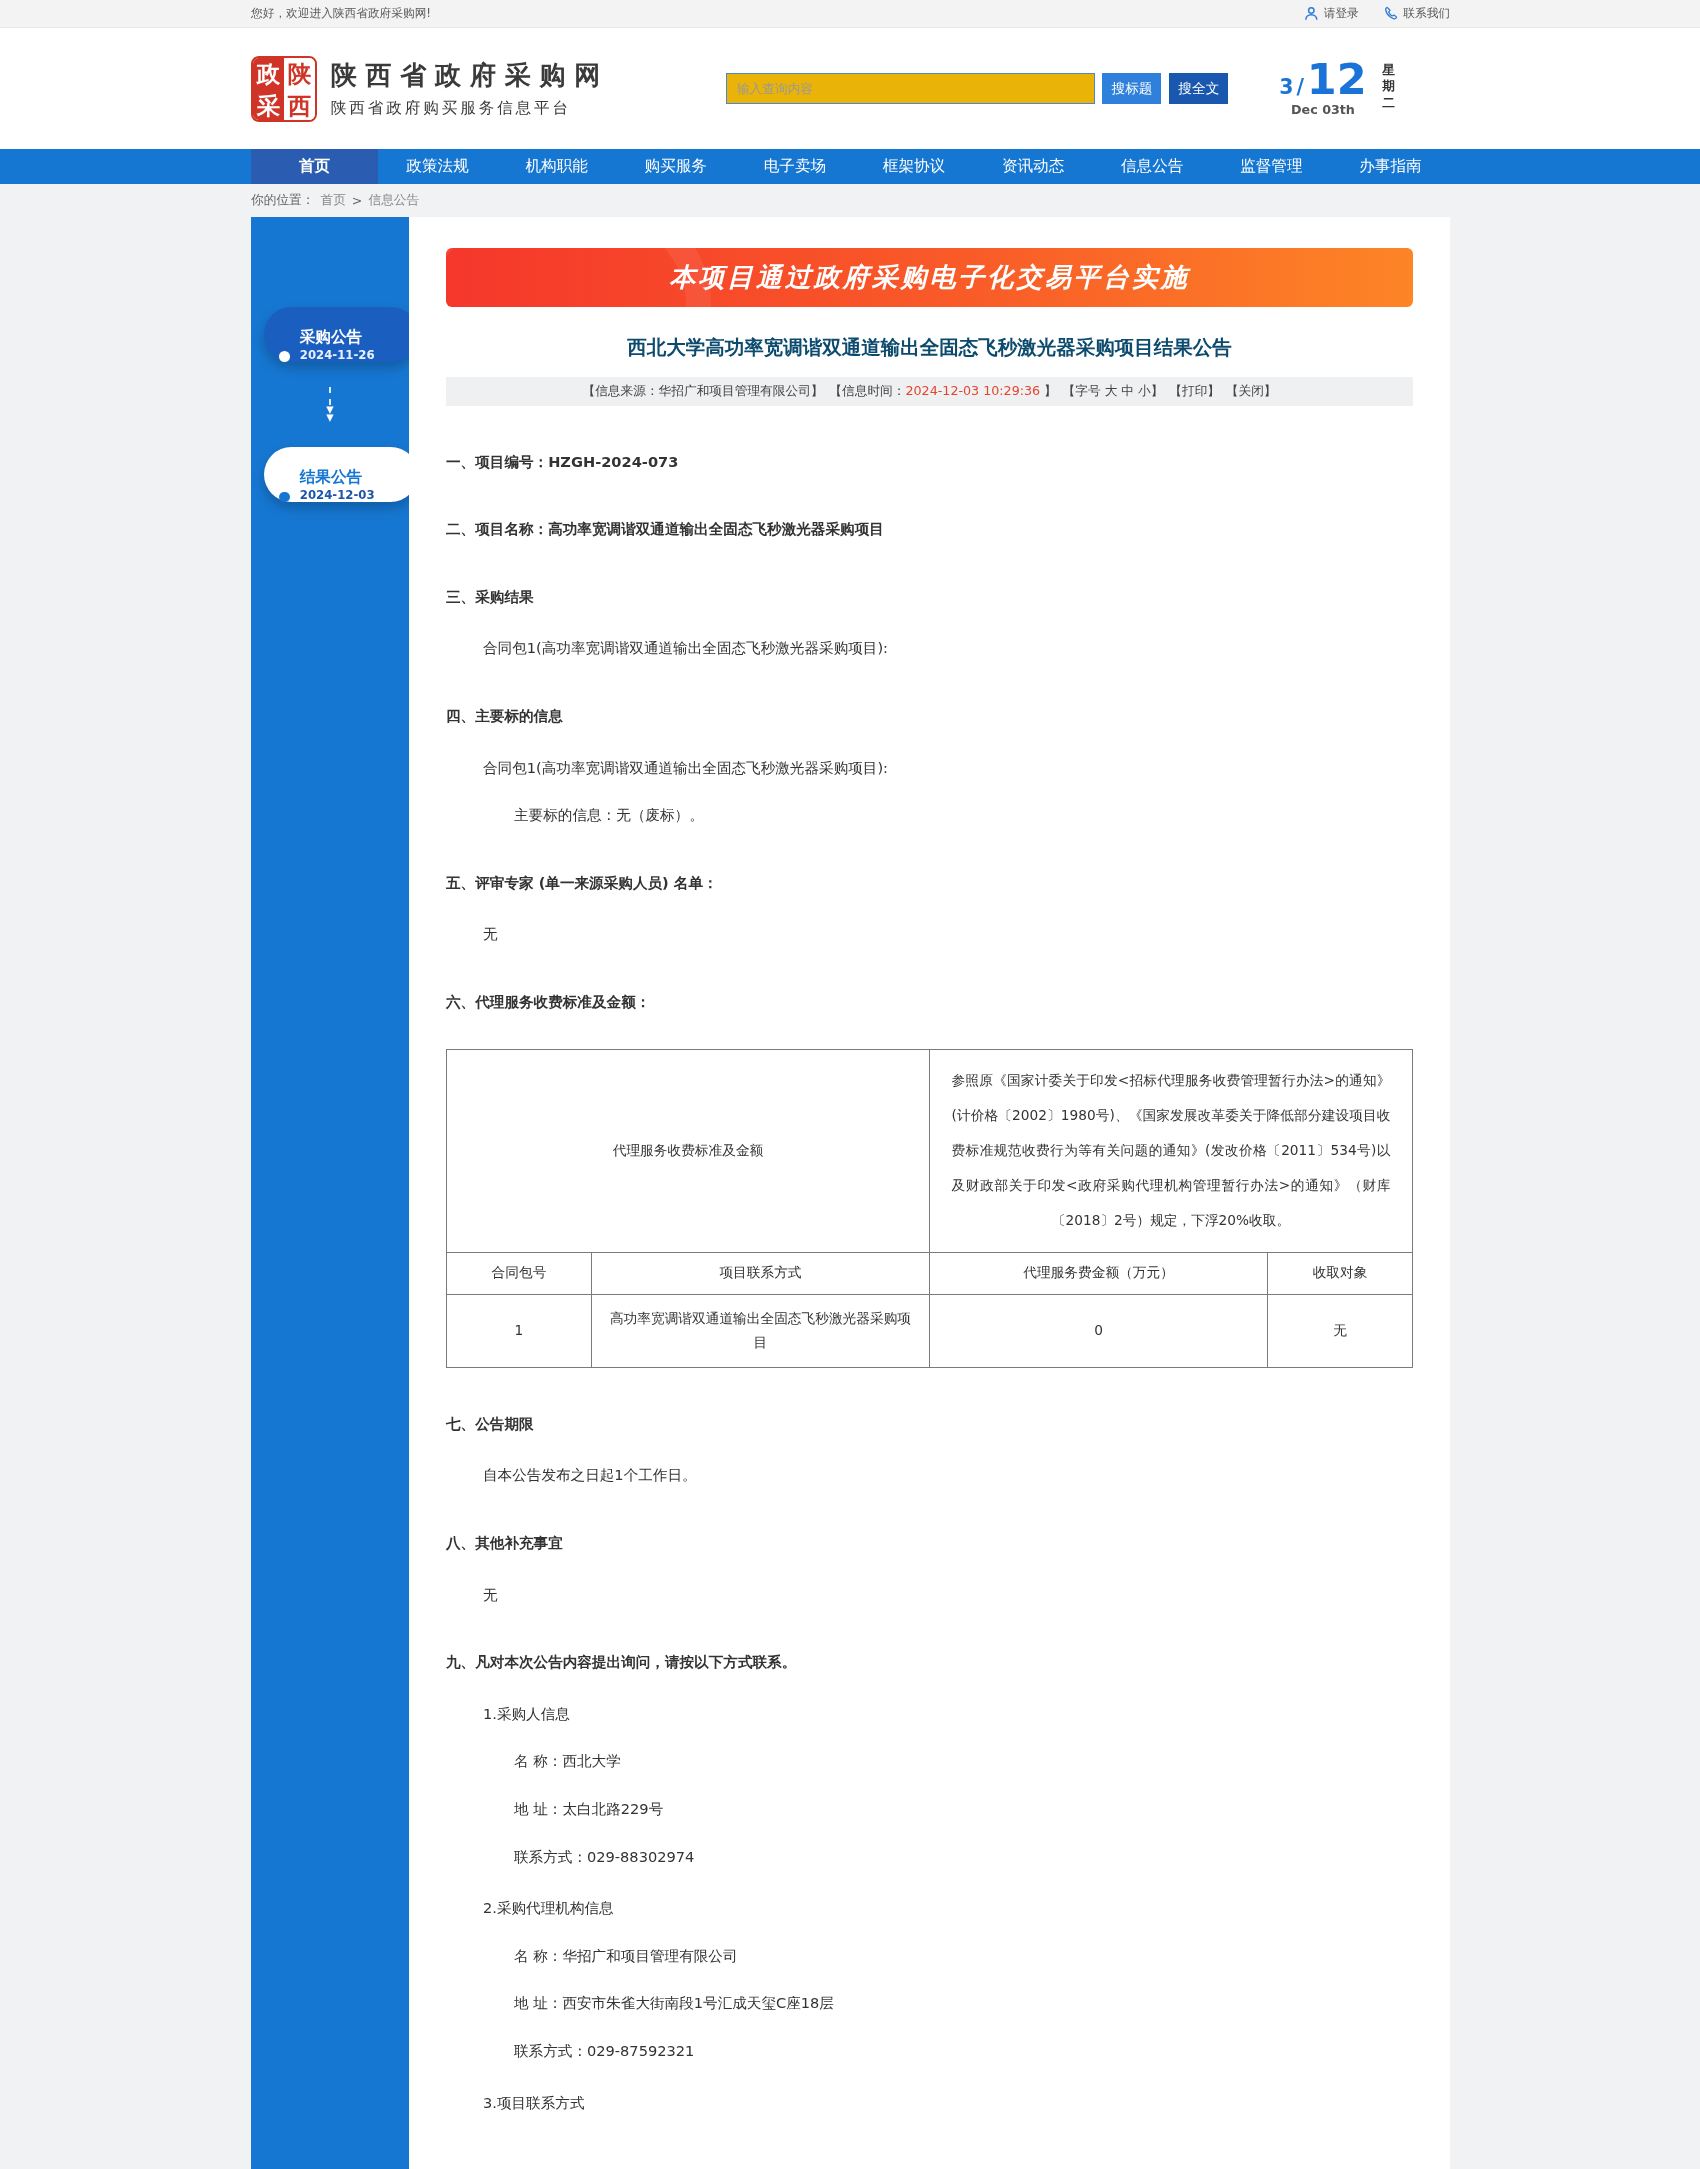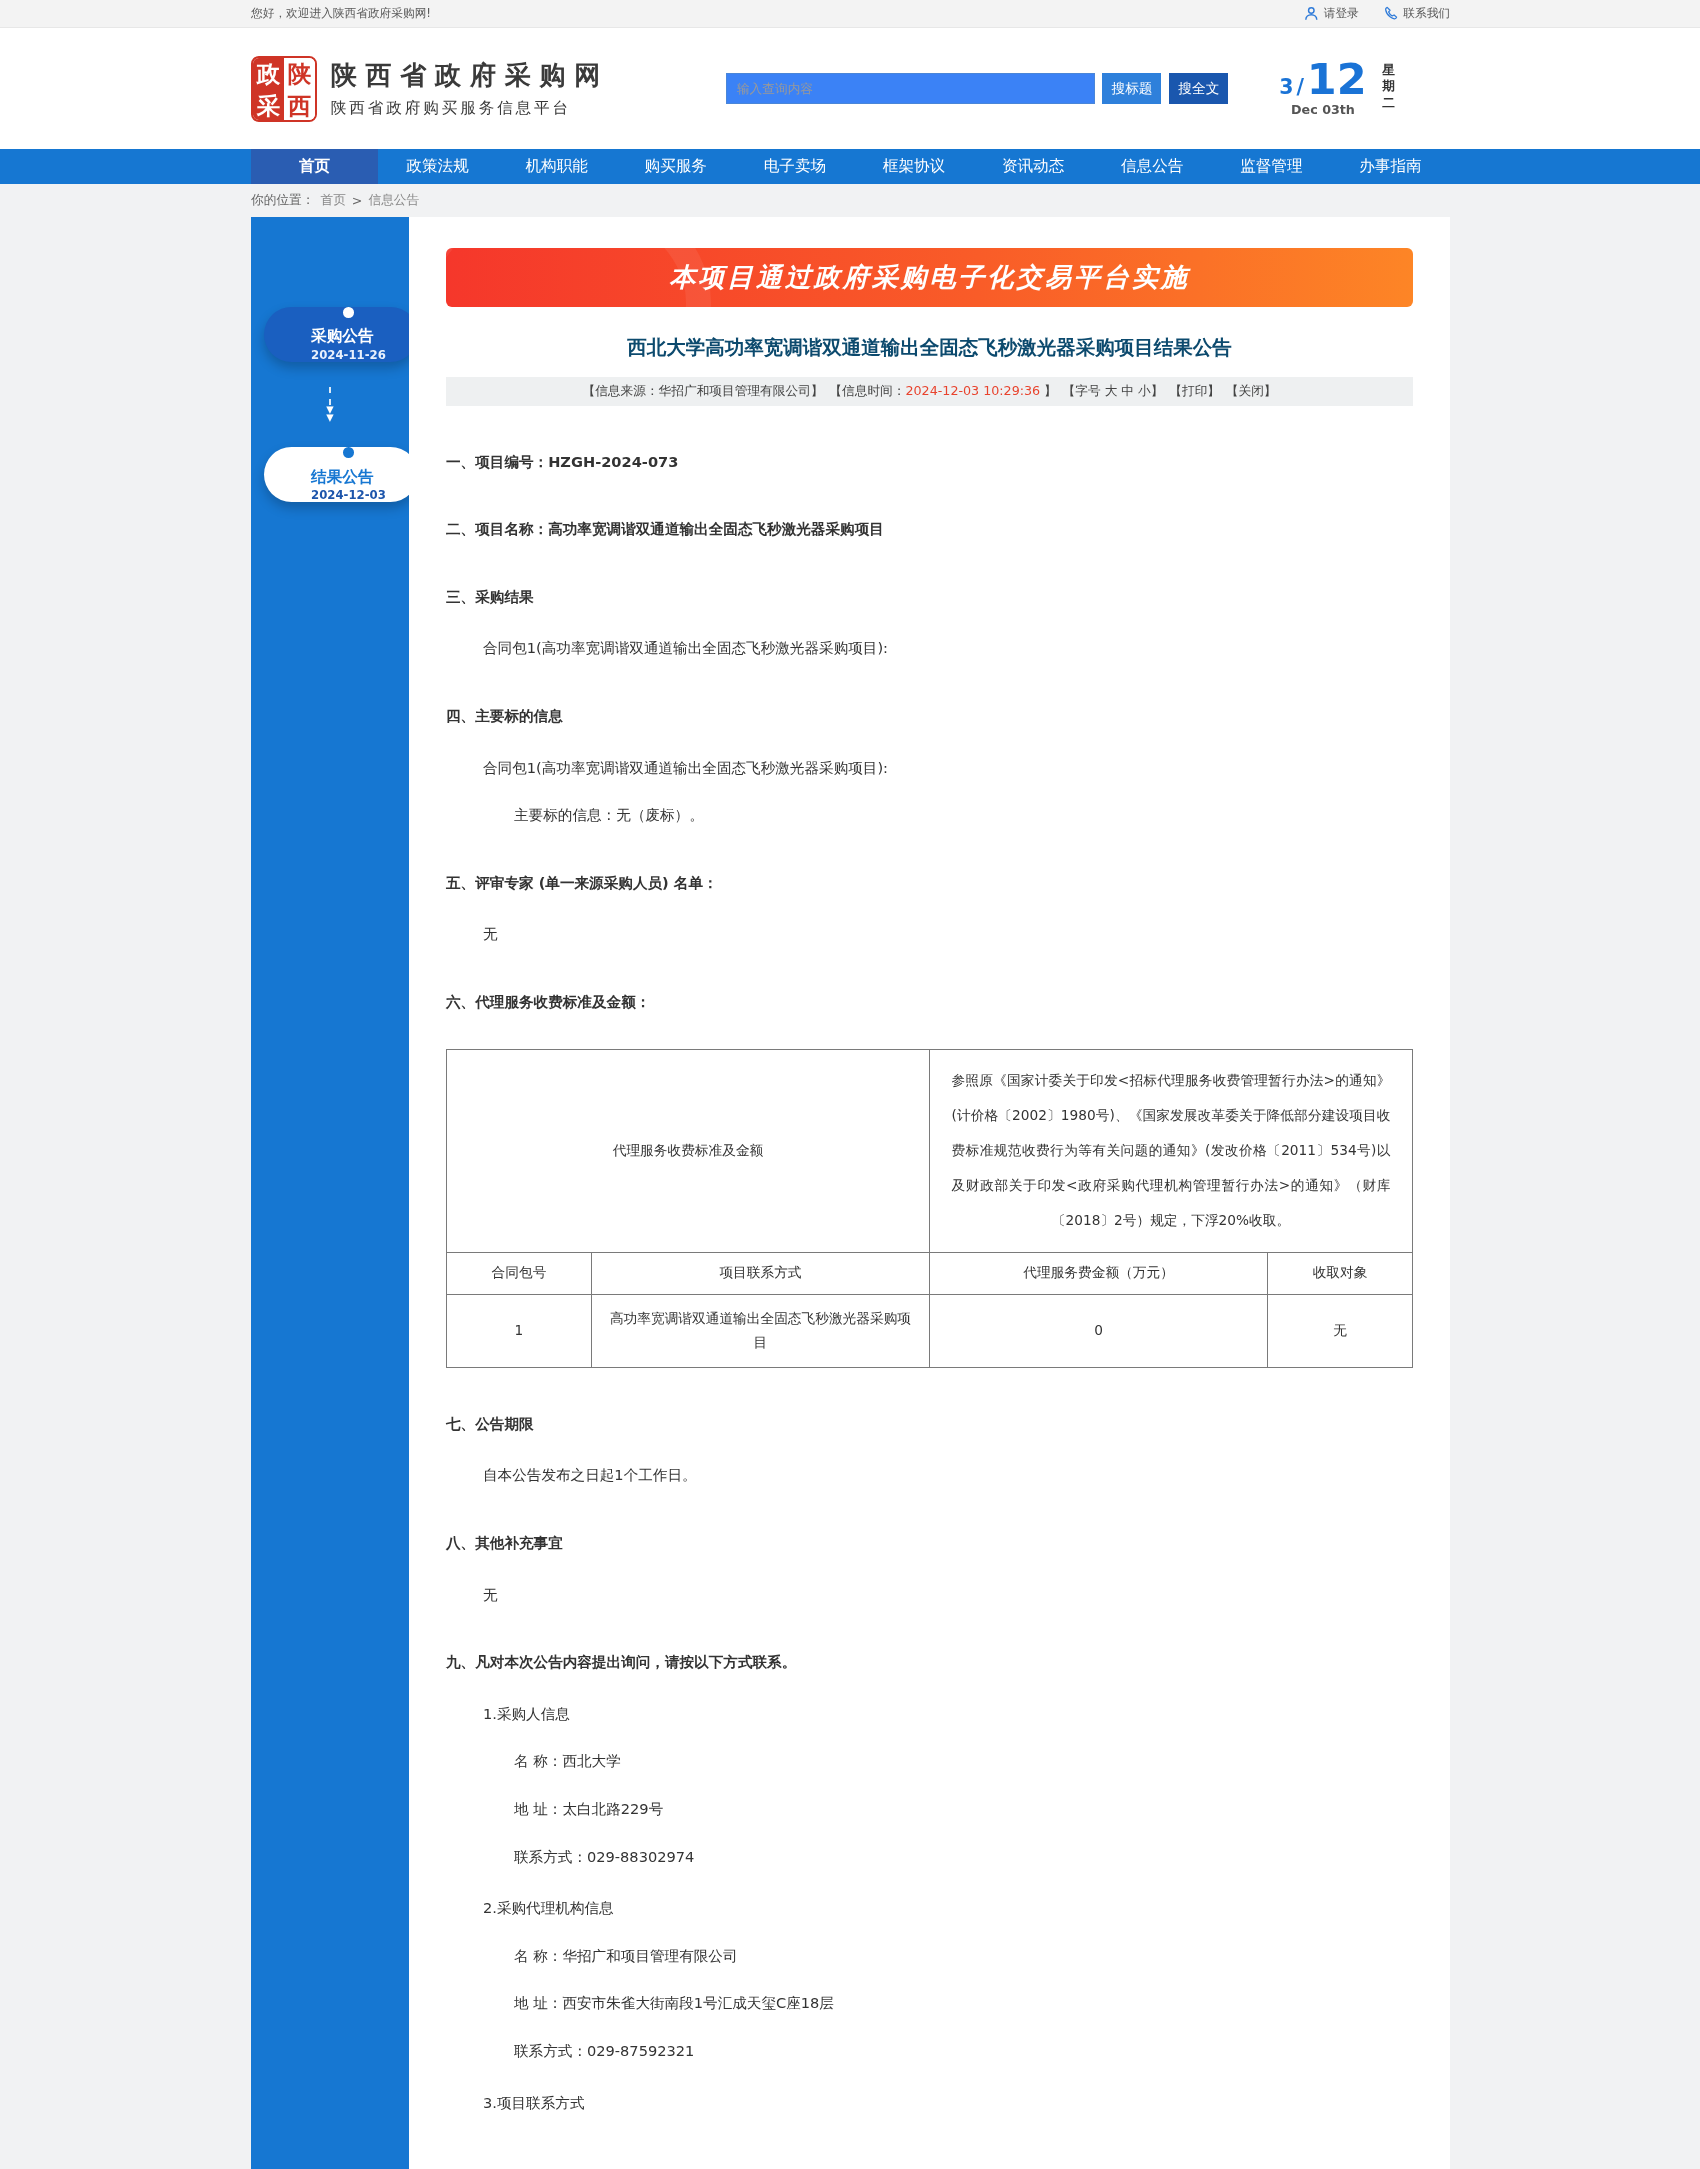--- a/index.html
+++ b/index.html
@@ -18,21 +18,21 @@
   .header{height:121px;background:#fff;}
   .header-inner{display:flex;align-items:center;height:100%;}
   .brand{display:flex;align-items:center;gap:13.7px;}
   .seal{width:62px;height:62px;border:2.9px solid #cf3426;border-radius:7.8px;display:grid;grid-template-columns:1fr 1fr;grid-template-rows:1fr 1fr;overflow:hidden;background:#fff;}
   .seal-c{display:flex;align-items:center;justify-content:center;font-weight:bold;font-size:23.4px;font-family:"DejaVu Serif","Liberation Serif",serif;}
   .seal-c.red{background:#cf3426;color:#fff;}
   .seal-c.white{background:#fff;color:#cf3426;}
   .site-name{font-size:26px;font-weight:bold;letter-spacing:8.8px;color:#3a3a3a;}
   .site-sub{font-size:15.6px;letter-spacing:2.9px;color:#3a3a3a;margin-top:5.9px;}
   .search{display:flex;align-items:center;margin-left:117px;}
-  .search-input{width:347px;height:29px;border:1px solid #4a86d8;padding:0 9.8px;font-size:12.7px;color:#333;outline:none;background:#3b82f6;}
+  .search-input{width:347px;height:29px;border:1px solid #4a86d8;padding:0 9.8px;font-size:12.7px;color:#333;outline:none;background:#eab308;}
   .search-input::placeholder{color:#999;}
   .btn{height:31px;width:59px;border:none;color:#fff;font-size:13.7px;margin-left:7.8px;cursor:pointer;font-family:inherit;}
   .btn-title{background:#2e80db;}
   .btn-full{background:#1a57ae;}
   .date{display:flex;margin-left:51px;align-items:flex-start;}
   .date-nums{display:flex;align-items:baseline;color:#1a73d6;font-weight:bold;}
   .d-month,.d-sep{font-size:20.5px;}
   .d-sep{margin:0 2.9px;}
   .d-day{font-size:43px;line-height:39px;}
   .d-en{font-size:12.7px;color:#555;font-weight:bold;text-align:center;margin-top:3.9px;}
@@ -46,21 +46,21 @@
 
   
   .crumbs{height:33px;font-size:12.7px;color:#666;}
   .crumbs .shell{display:flex;align-items:center;height:100%;gap:6px;}
   .crumbs a{color:#888;}
   .crumb-cur{color:#888;}
 
   
   .main{display:flex;align-items:stretch;}
   .sidebar{width:158px;background:#1677d2;flex:none;padding-top:90px;box-sizing:border-box;}
-  .pill{display:flex;align-items:center;gap:9.8px;width:154px;margin-left:12.7px;height:55px;border-radius:29px;background:#1a5fc0;box-shadow:0 5.9px 11.7px rgba(0,0,0,.22);padding-left:15.6px;box-sizing:border-box;cursor:pointer;flex-direction:column;}
+  .pill{display:flex;align-items:flex-end;gap:9.8px;width:154px;margin-left:12.7px;height:55px;border-radius:29px;background:#1a5fc0;box-shadow:0 5.9px 11.7px rgba(0,0,0,.22);padding-left:15.6px;box-sizing:border-box;cursor:pointer;}
   .pill .dot{width:10.7px;height:10.7px;border-radius:50%;background:#fff;flex:none;}
   .pill-t{font-size:15.6px;font-weight:bold;color:#fff;line-height:18.5px;}
   .pill-d{font-size:11.7px;font-weight:bold;color:#e8f1fd;margin-top:2px;}
   .pill.active{background:#fff;}
   .pill.active .dot{background:#1677d2;}
   .pill.active .pill-t{color:#1677d2;}
   .pill.active .pill-d{color:#1d55ab;}
   .flow-arrow{display:flex;flex-direction:column;align-items:center;margin:25px 0 25px 0;color:#fff;}
   .flow-arrow .dash{width:0;height:17.6px;border-left:2px dashed rgba(255,255,255,.85);}
   .flow-arrow .chev{font-size:14.6px;line-height:8.8px;color:#fff;}

